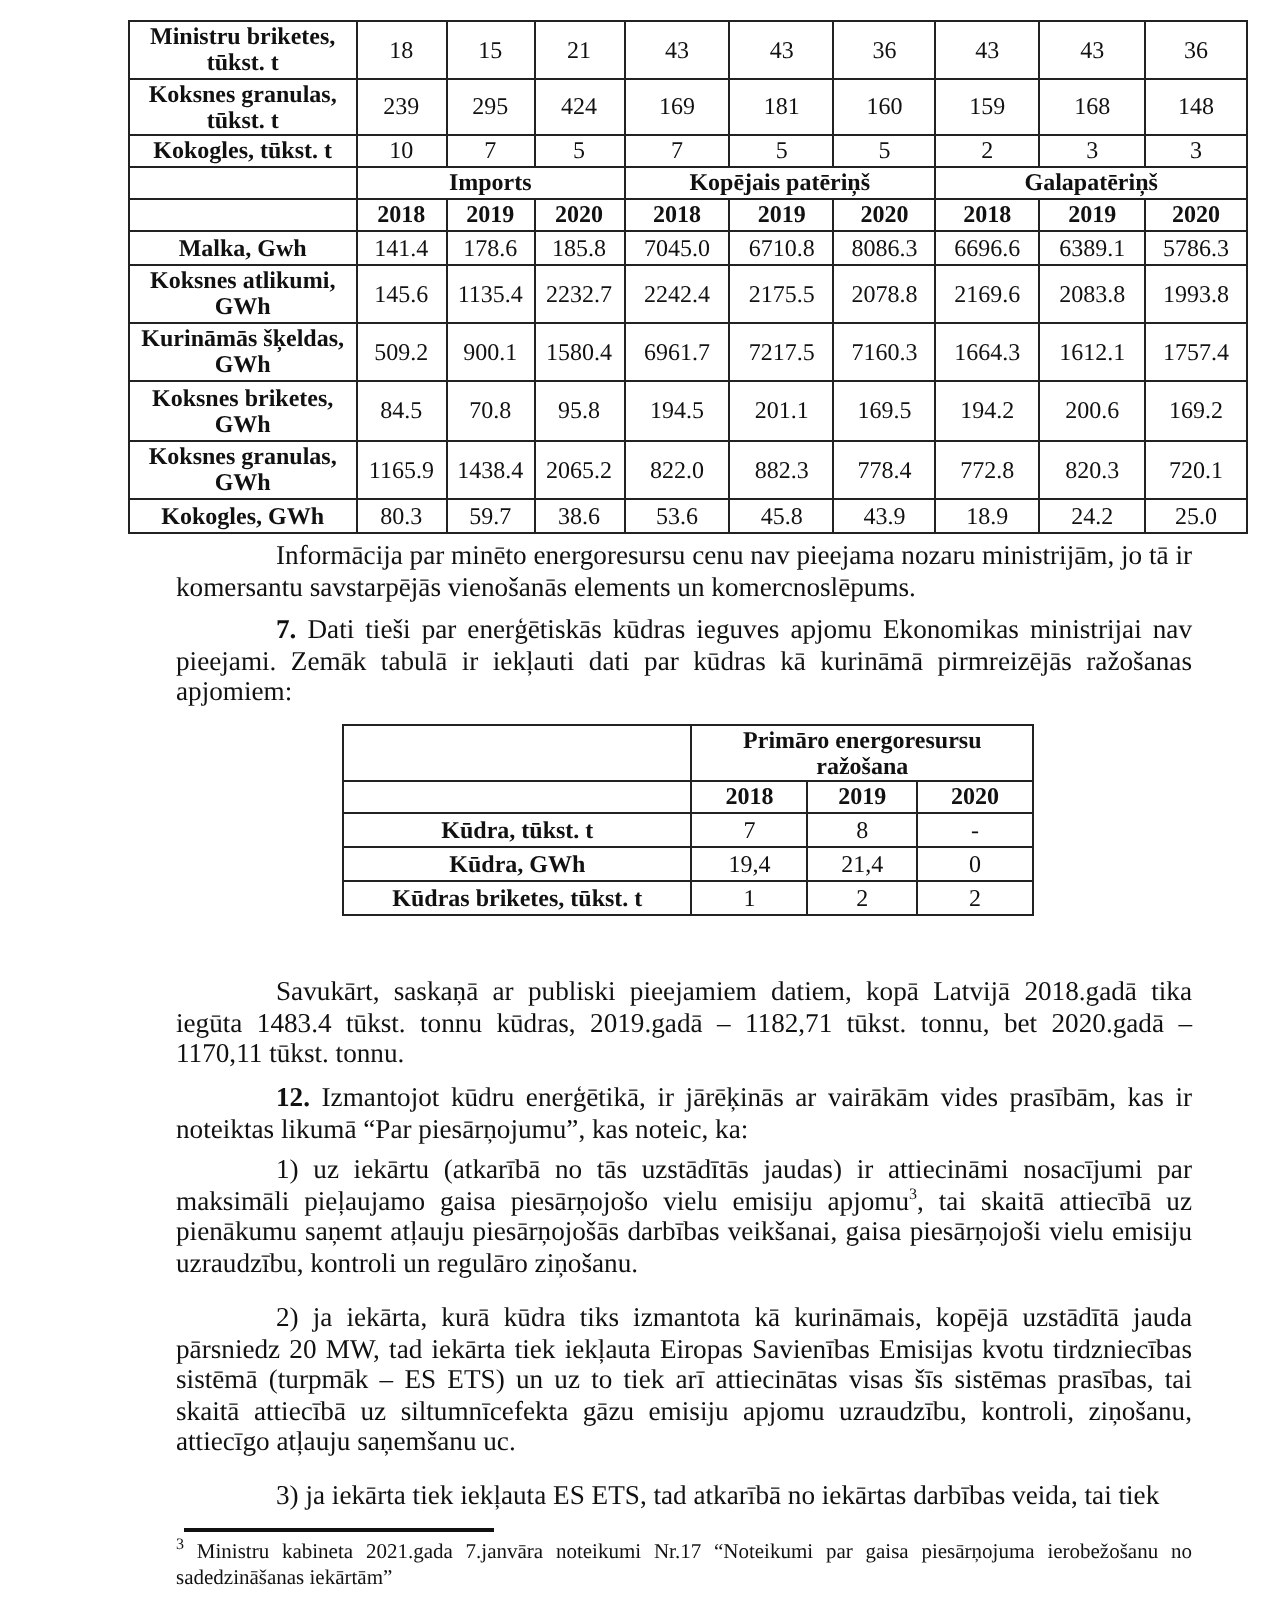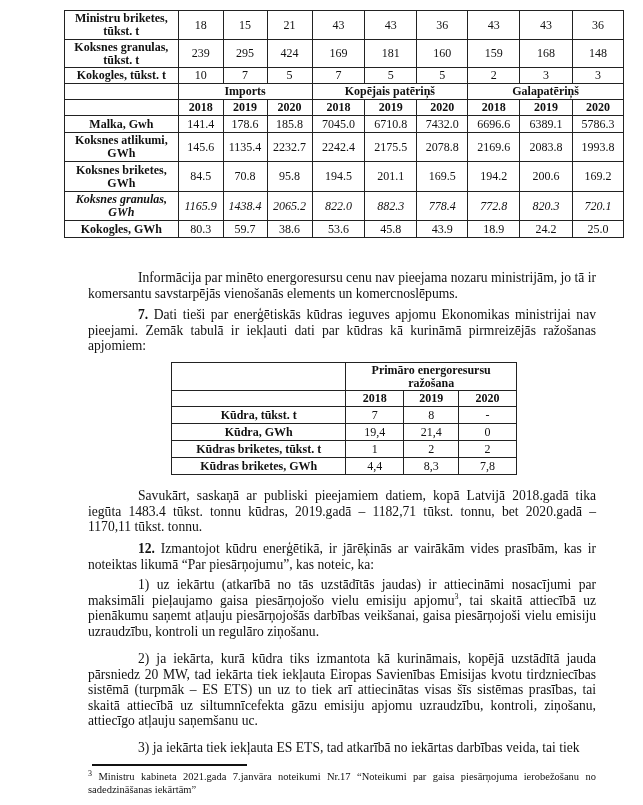--- a/index.html
+++ b/index.html
@@ -95,50 +95,62 @@
   </tr>
   </tbody>
     <tbody id="t1-rows">
       <tr style="height: 17px; padding-left: 16px;">
         <td class="lbl">Malka, Gwh</td>
         <td>141.4</td>
         <td>178.6</td>
         <td>185.8</td>
         <td>7045.0</td>
         <td>6710.8</td>
-        <td>7432.0</td>
+        <td>8086.3</td>
         <td>6696.6</td>
         <td>6389.1</td>
         <td>5786.3</td>
       </tr>
       <tr style="height: 29px;">
         <td class="lbl">Koksnes atlikumi, GWh</td>
         <td>145.6</td>
         <td>1135.4</td>
         <td>2232.7</td>
         <td>2242.4</td>
         <td>2175.5</td>
         <td>2078.8</td>
         <td>2169.6</td>
         <td>2083.8</td>
         <td>1993.8</td>
+      </tr>
+      <tr style="height: 29px;">
+        <td class="lbl">Kurināmās šķeldas, GWh</td>
+        <td>509.2</td>
+        <td>900.1</td>
+        <td>1580.4</td>
+        <td>6961.7</td>
+        <td>7217.5</td>
+        <td>7160.3</td>
+        <td>1664.3</td>
+        <td>1612.1</td>
+        <td>1757.4</td>
       </tr>
       <tr style="height: 30px;">
         <td class="lbl">Koksnes briketes, GWh</td>
         <td>84.5</td>
         <td>70.8</td>
         <td>95.8</td>
         <td>194.5</td>
         <td>201.1</td>
         <td>169.5</td>
         <td>194.2</td>
         <td>200.6</td>
         <td>169.2</td>
       </tr>
-      <tr style="height: 29px; font-style: italic;">
+      <tr style="height: 29px;">
         <td class="lbl">Koksnes granulas, GWh</td>
         <td>1165.9</td>
         <td>1438.4</td>
         <td>2065.2</td>
         <td>822.0</td>
         <td>882.3</td>
         <td>778.4</td>
         <td>772.8</td>
         <td>820.3</td>
         <td>720.1</td>
@@ -193,26 +205,20 @@
         <td>19,4</td>
         <td>21,4</td>
         <td>0</td>
       </tr>
       <tr style="height: 17px;">
         <td class="lbl">Kūdras briketes, tūkst. t</td>
         <td>1</td>
         <td>2</td>
         <td>2</td>
       </tr>
-      <tr style="height: 17px;">
-        <td class="lbl">Kūdras briketes, GWh</td>
-        <td>4,4</td>
-        <td>8,3</td>
-        <td>7,8</td>
-      </tr>
     </tbody>
 </table>
 
 <p class="para" style="top:488px"><span class="ind"></span><span>Savukārt, saskaņā ar publiski pieejamiem datiem, kopā Latvijā 2018.gadā tika iegūta 1483.4 tūkst. tonnu kūdras, 2019.gadā – 1182,71 tūkst. tonnu, bet 2020.gadā – 1170,11 tūkst. tonnu.</span></p>
 
 <p class="para" style="top:541px"><span class="ind"></span><b>12.</b><span> Izmantojot kūdru enerģētikā, ir jārēķinās ar vairākām vides prasībām, kas ir noteiktas likumā “Par piesārņojumu”, kas noteic, ka:</span></p>
 
 <p class="para" style="top:577px"><span class="ind"></span><span>1) uz iekārtu (atkarībā no tās uzstādītās jaudas) ir attiecināmi nosacījumi par maksimāli pieļaujamo gaisa piesārņojošo vielu emisiju apjomu</span><sup>3</sup><span>, tai skaitā attiecībā uz pienākumu saņemt atļauju piesārņojošās darbības veikšanai, gaisa piesārņojoši vielu emisiju uzraudzību, kontroli un regulāro ziņošanu.</span></p>
 
 <p class="para" style="top:651px"><span class="ind"></span><span>2) ja iekārta, kurā kūdra tiks izmantota kā kurināmais, kopējā uzstādītā jauda pārsniedz 20 MW, tad iekārta tiek iekļauta Eiropas Savienības Emisijas kvotu tirdzniecības sistēmā (turpmāk – ES ETS) un uz to tiek arī attiecinātas visas šīs sistēmas prasības, tai skaitā attiecībā uz siltumnīcefekta gāzu emisiju apjomu uzraudzību, kontroli, ziņošanu, attiecīgo atļauju saņemšanu uc.</span></p>

